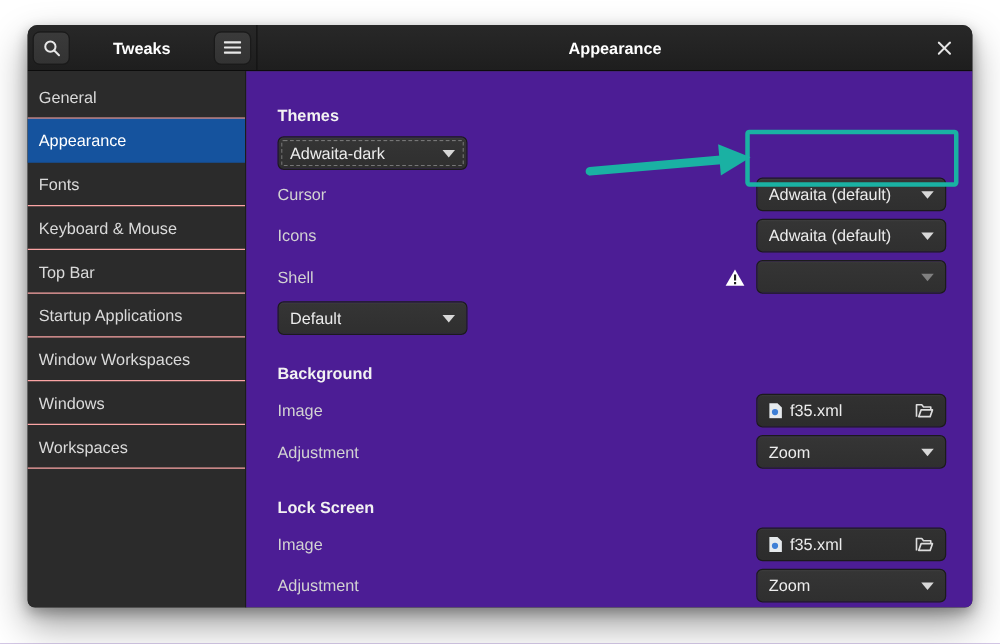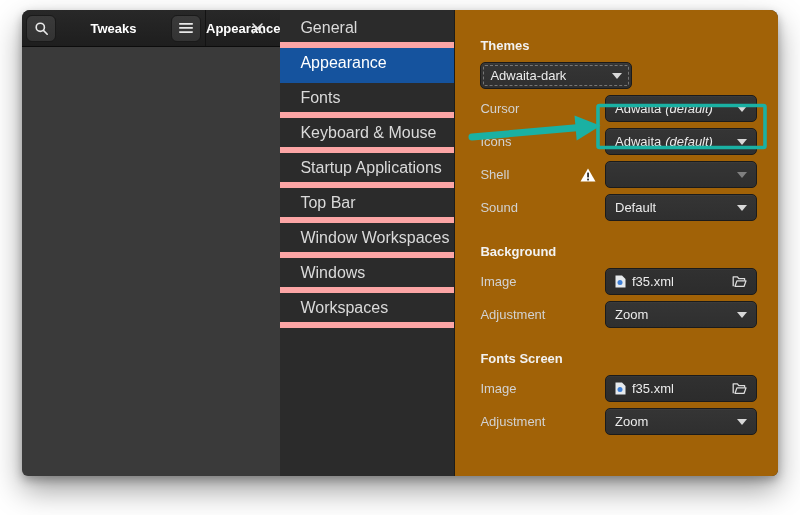--- a/index.html
+++ b/index.html
@@ -3,63 +3,63 @@
 <meta charset="utf-8">
 <style>
   html,body{margin:0;padding:0;}
   body{
     width:800px;height:515px;position:relative;overflow:hidden;
     background:#ffffff;
     font-family:"Liberation Sans","DejaVu Sans",sans-serif;
     -webkit-font-smoothing:antialiased;
   }
   .window{
-    position:absolute;left:22px;top:10px;width:756px;height:466px;
+    position:absolute;left:22px;top:20px;width:756px;height:466px;
     border-radius:8px 8px 6px 6px;overflow:hidden;
     background:#3a3a3a;
     box-shadow:0 14px 30px rgba(0,0,0,.38),0 4px 10px rgba(0,0,0,.28);
-    display:flex;flex-direction:row;
+    display:flex;flex-direction:column;
   }
   
   .titlebar{height:36px;flex:0 0 36px;display:flex;background:linear-gradient(#282828,#1e1e1e);border-bottom:1px solid #0c0c0c;}
   .titlebar-left{width:175px;flex:0 0 175px;display:flex;align-items:center;border-right:1px solid #131313;padding:0 4px;}
   .tb-btn{
     width:30px;height:27px;border-radius:6px;flex:0 0 30px;
     background:linear-gradient(#3a3a3a,#333333);border:1px solid #1a1a1a;
     display:flex;align-items:center;justify-content:center;box-sizing:border-box;
   }
   .app-title{flex:1;text-align:center;color:#ffffff;font-weight:bold;font-size:13px;}
   .titlebar-right{flex:1;display:flex;align-items:center;justify-content:center;position:relative;}
   .page-title{color:#ffffff;font-weight:bold;font-size:13px;}
   .close-btn{position:absolute;right:11px;top:50%;transform:translateY(-50%);width:24px;height:24px;display:flex;align-items:center;justify-content:center;border-radius:5px;}
   
   .win-body{flex:1;display:flex;min-height:0;}
   .sidebar{width:175px;flex:0 0 175px;background:#2b2b2b;border-right:1px solid #1c1c1c;padding-top:3px;box-sizing:border-box;}
   .side-item{
-    height:35px;display:flex;align-items:center;padding-left:20px;
-    font-size:16px;color:#dadada;border-bottom:6px solid #fca5a5;box-sizing:border-box;
+    height:35px;display:flex;align-items:center;padding-left:9px;
+    font-size:13px;color:#dadada;border-bottom:1px solid #fca5a5;box-sizing:border-box;
   }
   .side-item.selected{background:#15539e;color:#ffffff;border-bottom-color:#15539e;}
-  .content{flex:1;background:#a16207;padding:21px 21px 0 25px;box-sizing:border-box;}
+  .content{flex:1;background:#4c1d95;padding:21px 21px 0 25px;box-sizing:border-box;}
   .section-title{height:28px;display:flex;align-items:center;font-size:13px;font-weight:bold;color:#f2f2f2;}
   .section-title.spaced{margin-top:13px;}
   .row{height:33px;display:flex;align-items:center;}
   .row-label{flex:1;font-size:13px;color:#d2d2d2;}
   .row-control{display:flex;align-items:center;gap:9px;}
   .combo,.filebtn{
     width:152px;height:27px;box-sizing:border-box;border-radius:5px;
     background:linear-gradient(#353535,#2f2f2f);border:1px solid #1b1b1b;
     display:flex;align-items:center;padding:0 9px;
     color:#ececec;font-size:13px;
     box-shadow:inset 0 1px rgba(255,255,255,.03);
     justify-content:space-between;
   }
   .combo.focused{outline:1px dashed #767676;outline-offset:-4px;}
   .combo-text{display:flex;gap:4px;align-items:baseline;white-space:nowrap;overflow:hidden;}
-  .combo-note{font-style:italic;}
+  .combo-note{}
   .caret{margin-left:auto;width:0;height:0;border-left:5px solid transparent;border-right:5px solid transparent;border-top:6px solid #d8d8d8;}
   .combo.disabled .caret{border-top-color:#808080;}
   .filebtn{background:linear-gradient(#313131,#2c2c2c);}
   .file-name{margin-left:6px;white-space:nowrap;}
   .file-open{margin-left:auto;display:flex;}
   .warn{display:flex;align-items:center;}
   
   .annotation{position:absolute;left:0;top:0;width:800px;height:515px;pointer-events:none;z-index:9;}
 </style>
 </head>
@@ -101,22 +101,22 @@
     </div>
   </div>
 
   <div class="win-body">
 
     <div class="sidebar">
       <div class="side-item">General</div>
       <div class="side-item selected">Appearance</div>
       <div class="side-item">Fonts</div>
       <div class="side-item">Keyboard &amp; Mouse</div>
+      <div class="side-item">Top Bar</div>
       <div class="side-item">Startup Applications</div>
-      <div class="side-item">Top Bar</div>
       <div class="side-item">Window Workspaces</div>
       <div class="side-item">Windows</div>
       <div class="side-item">Workspaces</div>
     </div>
 
     <div class="content">
 
       <div class="section-title">Themes</div>
 
       <div class="row">
@@ -169,21 +169,20 @@
           <div class="combo disabled">
             <span class="combo-text">
                 <span></span>
               </span>
             <span class="caret"></span>
           </div>
         </div>
       </div>
 
       <div class="row">
-        <div class="row-label">Sound</div>
         <div class="row-control">
           <div class="combo">
             <span class="combo-text">
                 <span>Default</span>
               </span>
             <span class="caret"></span>
           </div>
         </div>
       </div>
 
@@ -215,21 +214,21 @@
         <div class="row-control">
           <div class="combo">
             <span class="combo-text">
                 <span>Zoom</span>
               </span>
             <span class="caret"></span>
           </div>
         </div>
       </div>
 
-      <div class="section-title spaced">Fonts Screen</div>
+      <div class="section-title spaced">Lock Screen</div>
 
       <div class="row">
         <div class="row-label">Image</div>
         <div class="row-control">
           <div class="filebtn">
             <span style="display:flex">
               <svg width="11" height="13" viewBox="0 0 11 13">
                   <path d="M0.5 0.5 H7 L10.5 4 V12.5 H0.5 Z" fill="#e6eaed"></path>
                   <circle cx="5" cy="7.6" r="2.5" fill="#3e7fd6"></circle>
                 </svg>

